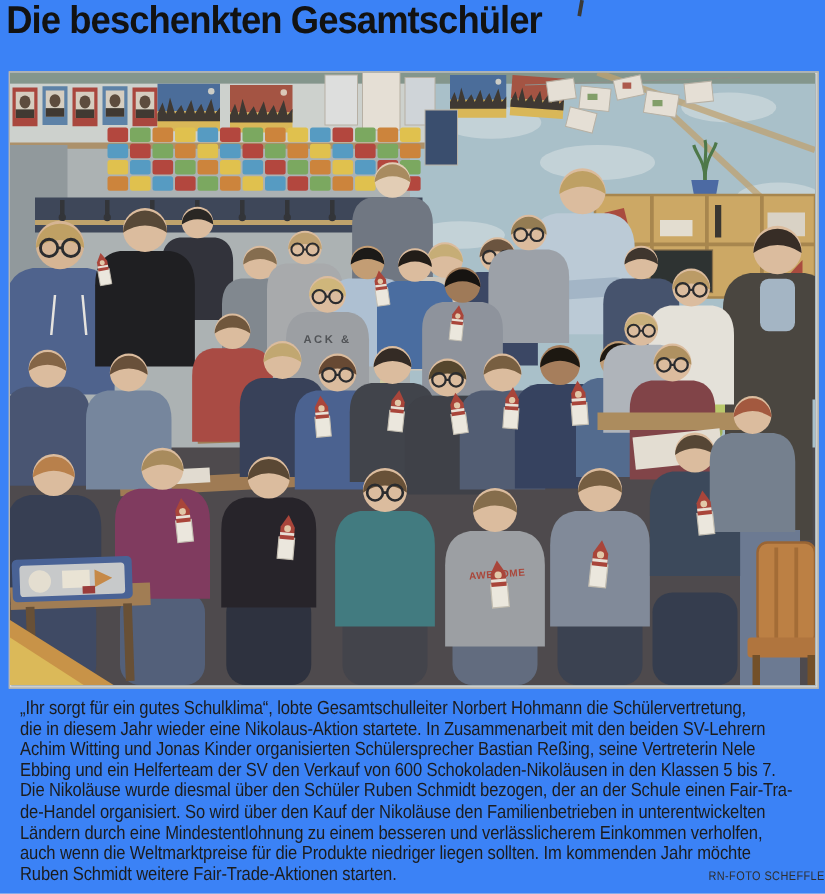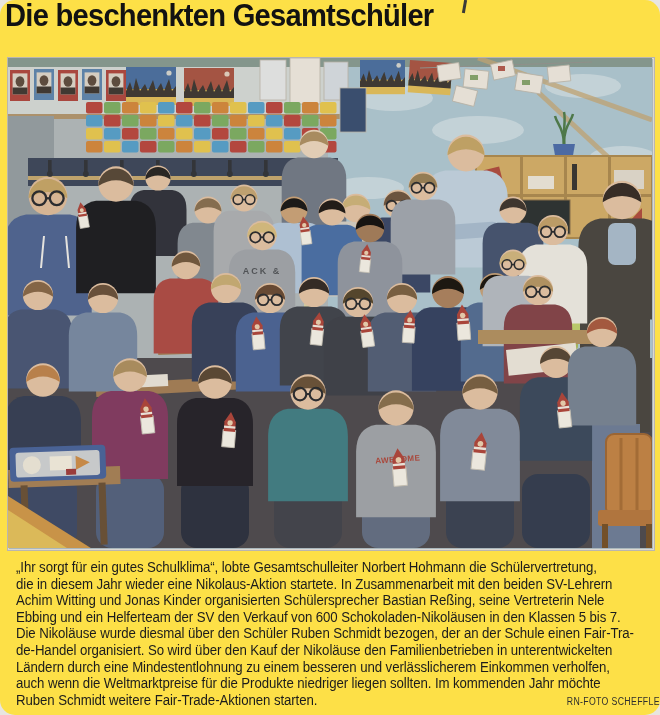--- a/index.html
+++ b/index.html
@@ -1,17 +1,17 @@
 <!DOCTYPE html>
 <html><head>
 <meta charset="utf-8">
 <style>
   html,body{margin:0;padding:0;background:#e8e5e0;}
   body{width:660px;height:715px;overflow:hidden;font-family:"Liberation Sans",sans-serif;color:#161616;position:relative;}
-  .sheet{position:absolute;inset:0;background:#fde047;border-radius:15px;}
+  .sheet{position:absolute;inset:0;background:#3b82f6;}
   h1.headline{position:absolute;top:-4px;left:5px;margin:0;font-size:31px;line-height:40px;font-weight:700;
     letter-spacing:-0.8px;color:#121212;transform:scaleX(0.94);transform-origin:0 0;white-space:nowrap;}
   .scan-mark{position:absolute;left:463px;top:0;width:3px;height:13px;background:#3a3a38;transform:rotate(10deg);}
   figure.photo{position:absolute;left:7px;top:57px;width:646px;height:492px;margin:0;
     border:1px solid #bab6af;box-shadow:inset 0 0 0 1px #dcd8d1;background:#aab7bc;overflow:hidden;}
   figure.photo svg{display:block;width:644px;height:490px;filter:saturate(0.82) contrast(0.93) sepia(0.05);}
   .caption{position:absolute;left:16px;top:559px;width:650px;}
   .cap-line{font-size:15.2px;line-height:16.6px;white-space:nowrap;letter-spacing:-0.1px;color:#1c1c1c;
     width:746px;transform:scaleX(0.872);transform-origin:0 50%;}
   .cap-line.last{display:flex;justify-content:space-between;align-items:baseline;}

